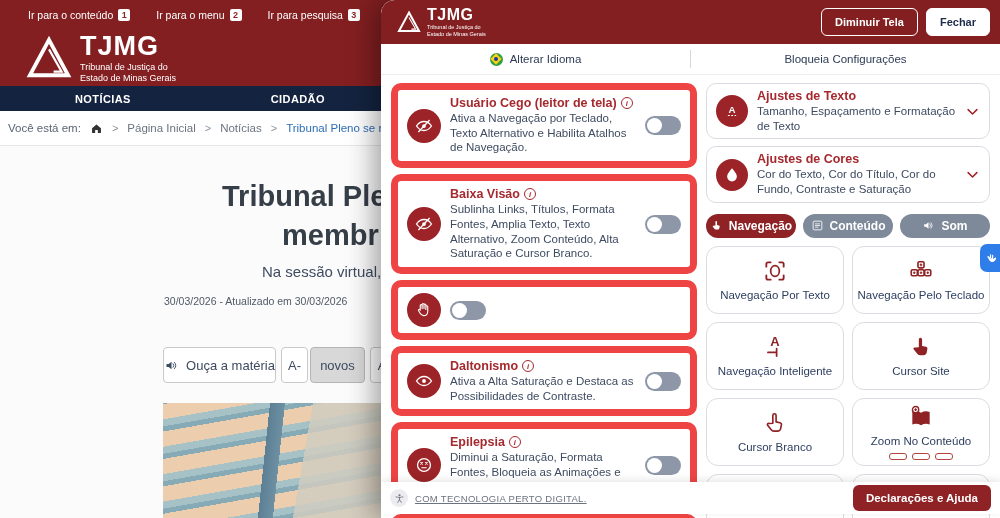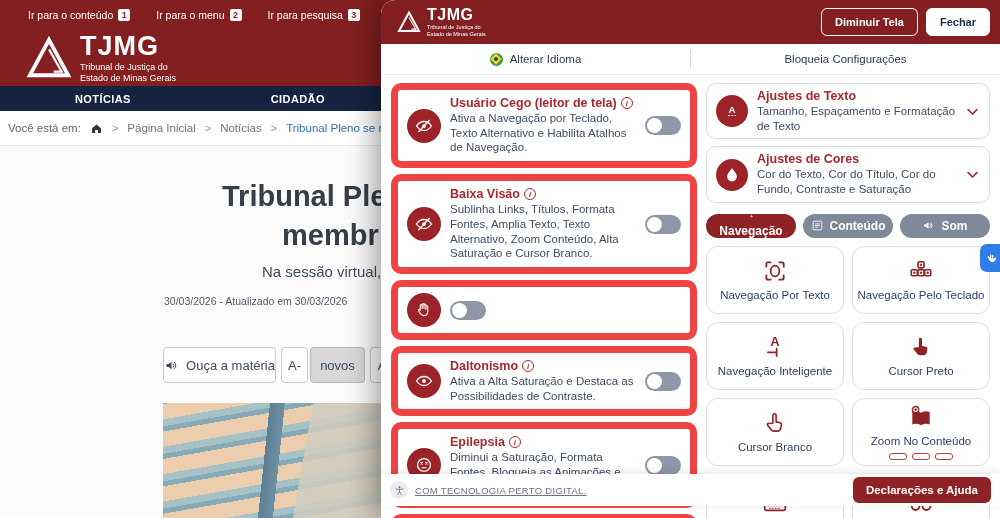--- a/index.html
+++ b/index.html
@@ -95,32 +95,32 @@
   .adjust{display:flex;align-items:center;gap:9px;border:1px solid #d9dce2;border-radius:10px;
           padding:5px 9px;box-sizing:border-box;cursor:pointer;}
   .adjust .picon{width:32px;height:32px;}
   .adjust .chev{width:15px;height:15px;color:#9c2428;flex:none;}
   .adjust + .adjust{margin-top:7px;}
 
   .tabs{display:flex;gap:7px;margin:11px 0 8px 0;}
   .tab{height:24px;border-radius:12px;display:flex;align-items:center;justify-content:center;
        gap:6px;color:#fff;font-size:12px;font-weight:bold;flex:1;cursor:pointer;}
   .tab svg{width:13px;height:13px;}
-  .tab.active{background:#8e2225;flex-direction:column;}
+  .tab.active{background:#8e2225;}
   .tab.idle{background:#7e8a9a;}
 
   .cards{display:grid;grid-template-columns:1fr 1fr;gap:8px;}
   .card{border:1px solid #d9dce2;border-radius:12px;height:68px;display:flex;flex-direction:column;
         align-items:center;justify-content:center;gap:5px;box-sizing:border-box;cursor:pointer;background:#fff;}
   .card svg{width:26px;height:26px;color:#8e2225;}
   .card-label{font-size:11.5px;color:#2d3e5f;}
   .zoom-pills{display:flex;gap:5px;margin-top:1px;}
   .zoom-pills span{width:16px;height:5px;border:1.5px solid #b3433f;border-radius:3px;display:block;}
 
-  .pfooter{position:absolute;left:0;bottom:12px;width:100%;height:32px;background:#fff;
+  .pfooter{position:absolute;left:0;bottom:4px;width:100%;height:32px;background:#fff;
            box-shadow:0 -2px 8px rgba(0,0,0,.10);display:flex;align-items:center;
            justify-content:space-between;padding:0 9px;box-sizing:border-box;}
   .powered{display:flex;align-items:center;gap:7px;cursor:pointer;}
   .powered .pcirc{width:18px;height:18px;border-radius:50%;background:#ececf0;display:flex;
            align-items:center;justify-content:center;color:#6b7280;}
   .powered .pcirc svg{width:11px;height:11px;}
   .powered-text{font-size:9.5px;color:#6b7280;letter-spacing:.3px;text-decoration:underline;}
   .helpbtn{background:#8e2225;color:#fff;font-size:11.5px;font-weight:bold;border-radius:6px;
            padding:7px 13px;cursor:pointer;}
 
@@ -494,21 +494,21 @@
         <div class="card">
           <svg>
               <use href="#s-smartnav"></use>
             </svg>
           <span class="card-label">Navegação Inteligente</span>
         </div>
         <div class="card">
           <svg>
               <use href="#s-pointer"></use>
             </svg>
-          <span class="card-label">Cursor Preto</span>
+          <span class="card-label">Cursor Site</span>
         </div>
         <div class="card">
           <svg>
               <use href="#s-pointer-line"></use>
             </svg>
           <span class="card-label">Cursor Branco</span>
         </div>
         <div class="card">
           <svg>
               <use href="#s-zoombook"></use>

